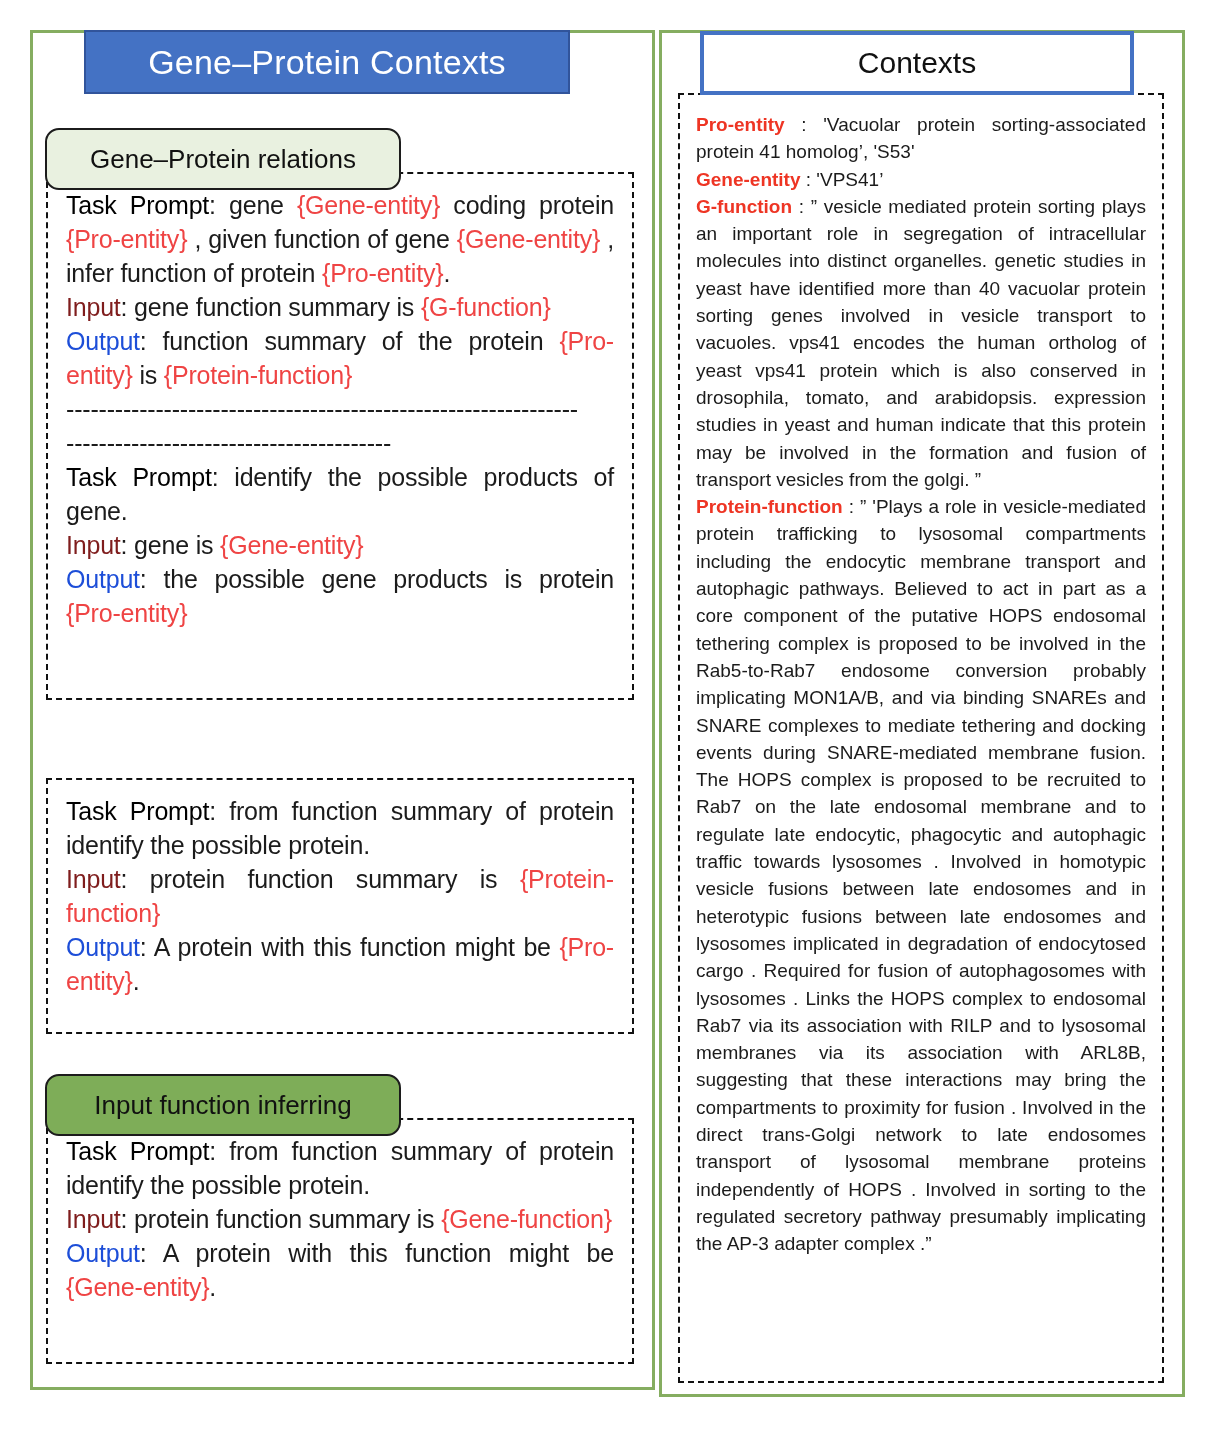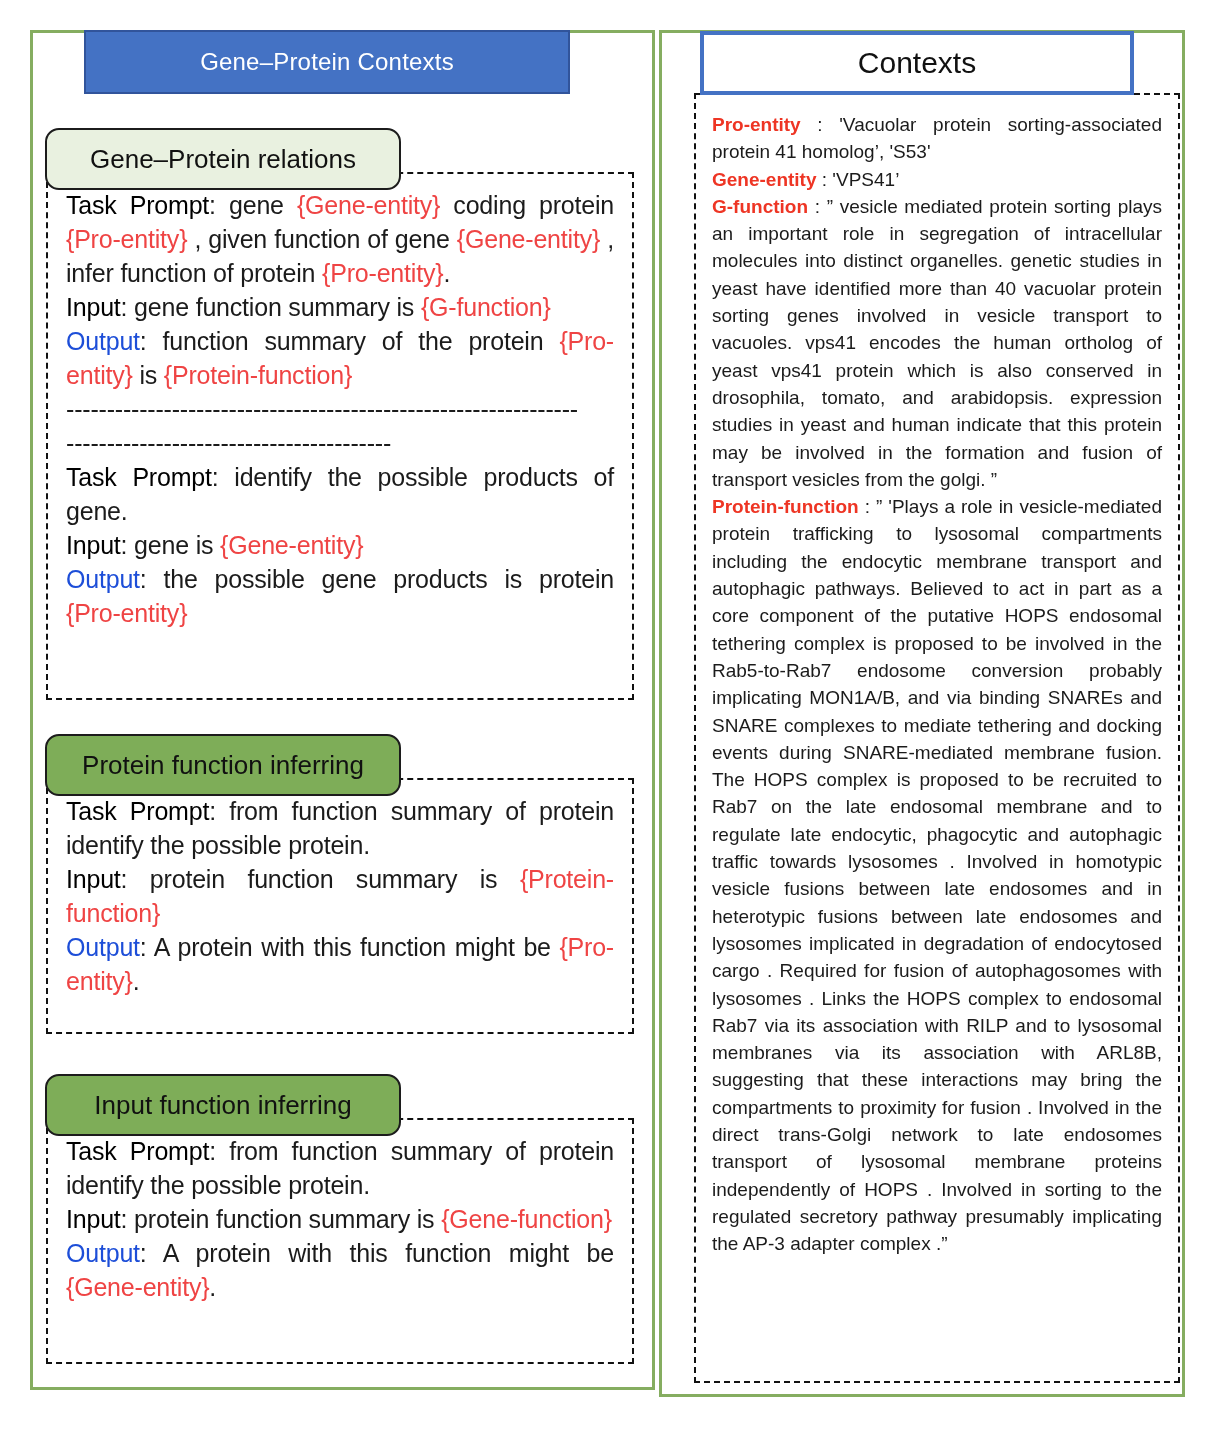--- a/index.html
+++ b/index.html
@@ -7,21 +7,21 @@
     position:relative;width:1226px;height:1434px;background:#ffffff;
     font-family:"Liberation Sans","DejaVu Sans",sans-serif;overflow:hidden;
   }
   .panel{position:absolute;background:#ffffff;border:3px solid #85AD60;}
   #left-panel{left:30px;top:30px;width:619px;height:1354px;}
   #right-panel{left:659px;top:30px;width:520px;height:1361px;}
 
   .blue-header{
     position:absolute;left:51px;top:-3px;width:482px;height:60px;
     background:#4472C4;border:2px solid #31549B;color:#ffffff;
-    font-size:24px;display:flex;align-items:center;justify-content:center;
+    font-size:34px;display:flex;align-items:center;justify-content:center;
     z-index:3;letter-spacing:.2px;
   }
   .instances-header{
     position:absolute;left:38px;top:-2px;width:426px;height:56px;
     background:#ffffff;border:4px solid #4472C4;color:#111111;
     font-size:30px;display:flex;align-items:center;justify-content:center;z-index:3;
   }
   .label-box{
     position:absolute;left:12px;width:352px;height:58px;
     border:2px solid #1c1c1c;border-radius:14px;color:#111111;
@@ -34,48 +34,47 @@
   #label2{top:685px;}
   #label3{top:1025px;}
 
   .dashed-box{
     position:absolute;border:2px dashed #111111;background:#ffffff;
     z-index:1;box-sizing:border-box;
   }
   #box1{left:13px;top:139px;width:588px;height:528px;padding:14px 18px;}
   #box2{left:13px;top:745px;width:588px;height:256px;padding:14px 18px;}
   #box3{left:13px;top:1085px;width:588px;height:246px;padding:14px 18px;}
-  #instances-box{left:32px;top:60px;width:486px;height:1290px;padding:16px;}
+  #instances-box{left:16px;top:60px;width:486px;height:1290px;padding:16px;}
 
   .rich{text-align:justify;color:#1b1b1b;}
   .left-rich{font-size:25px;line-height:34px;letter-spacing:-0.2px;}
   .right-rich{font-size:19px;line-height:27.3px;}
 
   .seg{white-space:pre-wrap;}
   .ink{color:#1b1b1b;}
   .purple{color:#000000;}
-  .blue{color:#000000;}
+  .blue{color:#7f1d1d;}
   .orange{color:#1d4ed8;}
   .red{color:#ef4444;}
   .redb{color:#EE3524;font-weight:700;}
 </style>
 </head>
 <body>
 
 <div class="canvas">
 
   <section class="panel" id="left-panel">
     <div class="blue-header">Gene–Protein Contexts</div>
 
     <div class="label-box label-light" id="label1">Gene–Protein relations</div>
     <div class="dashed-box" id="box1">
       <div class="rich left-rich"><span class="seg purple">Task Prompt</span><span class="seg ink">: gene </span><span class="seg red">{Gene-entity}</span><span class="seg ink"> coding protein </span><span class="seg red">{Pro-entity}</span><span class="seg ink"> , given function of gene </span><span class="seg red">{Gene-entity}</span><span class="seg ink"> , infer function of protein </span><span class="seg red">{Pro-entity}</span><span class="seg ink">.</span><br><span class="seg blue">Input</span><span class="seg ink">: gene function summary is </span><span class="seg red">{G-function}</span><br><span class="seg orange">Output</span><span class="seg ink">: function summary of the protein </span><span class="seg red">{Pro-entity}</span><span class="seg ink"> is </span><span class="seg red">{Protein-function}</span><br><span class="seg ink">---------------------------------------------------------------</span><br><span class="seg ink">----------------------------------------</span><br><span class="seg purple">Task Prompt</span><span class="seg ink">: identify the possible products of gene.</span><br><span class="seg blue">Input</span><span class="seg ink">: gene is </span><span class="seg red">{Gene-entity}</span><br><span class="seg orange">Output</span><span class="seg ink">: the possible gene products is protein </span><span class="seg red">{Pro-entity}</span></div>
     </div>
 
-    <div class="label-box label-dark" id="label2">Protein function inferring</div>
     <div class="dashed-box" id="box2">
       <div class="rich left-rich"><span class="seg purple">Task Prompt</span><span class="seg ink">: from function summary of protein identify the possible protein.</span><br><span class="seg blue">Input</span><span class="seg ink">: protein function summary is </span><span class="seg red">{Protein-function}</span><br><span class="seg orange">Output</span><span class="seg ink">: A protein with this function might be </span><span class="seg red">{Pro-entity}</span><span class="seg ink">.</span></div>
     </div>
 
     <div class="label-box label-dark" id="label3">Input function inferring</div>
     <div class="dashed-box" id="box3">
       <div class="rich left-rich"><span class="seg purple">Task Prompt</span><span class="seg ink">: from function summary of protein identify the possible protein.</span><br><span class="seg blue">Input</span><span class="seg ink">: protein function summary is </span><span class="seg red">{Gene-function}</span><br><span class="seg orange">Output</span><span class="seg ink">: A protein with this function might be </span><span class="seg red">{Gene-entity}</span><span class="seg ink">.</span></div>
     </div>
   </section>
 

